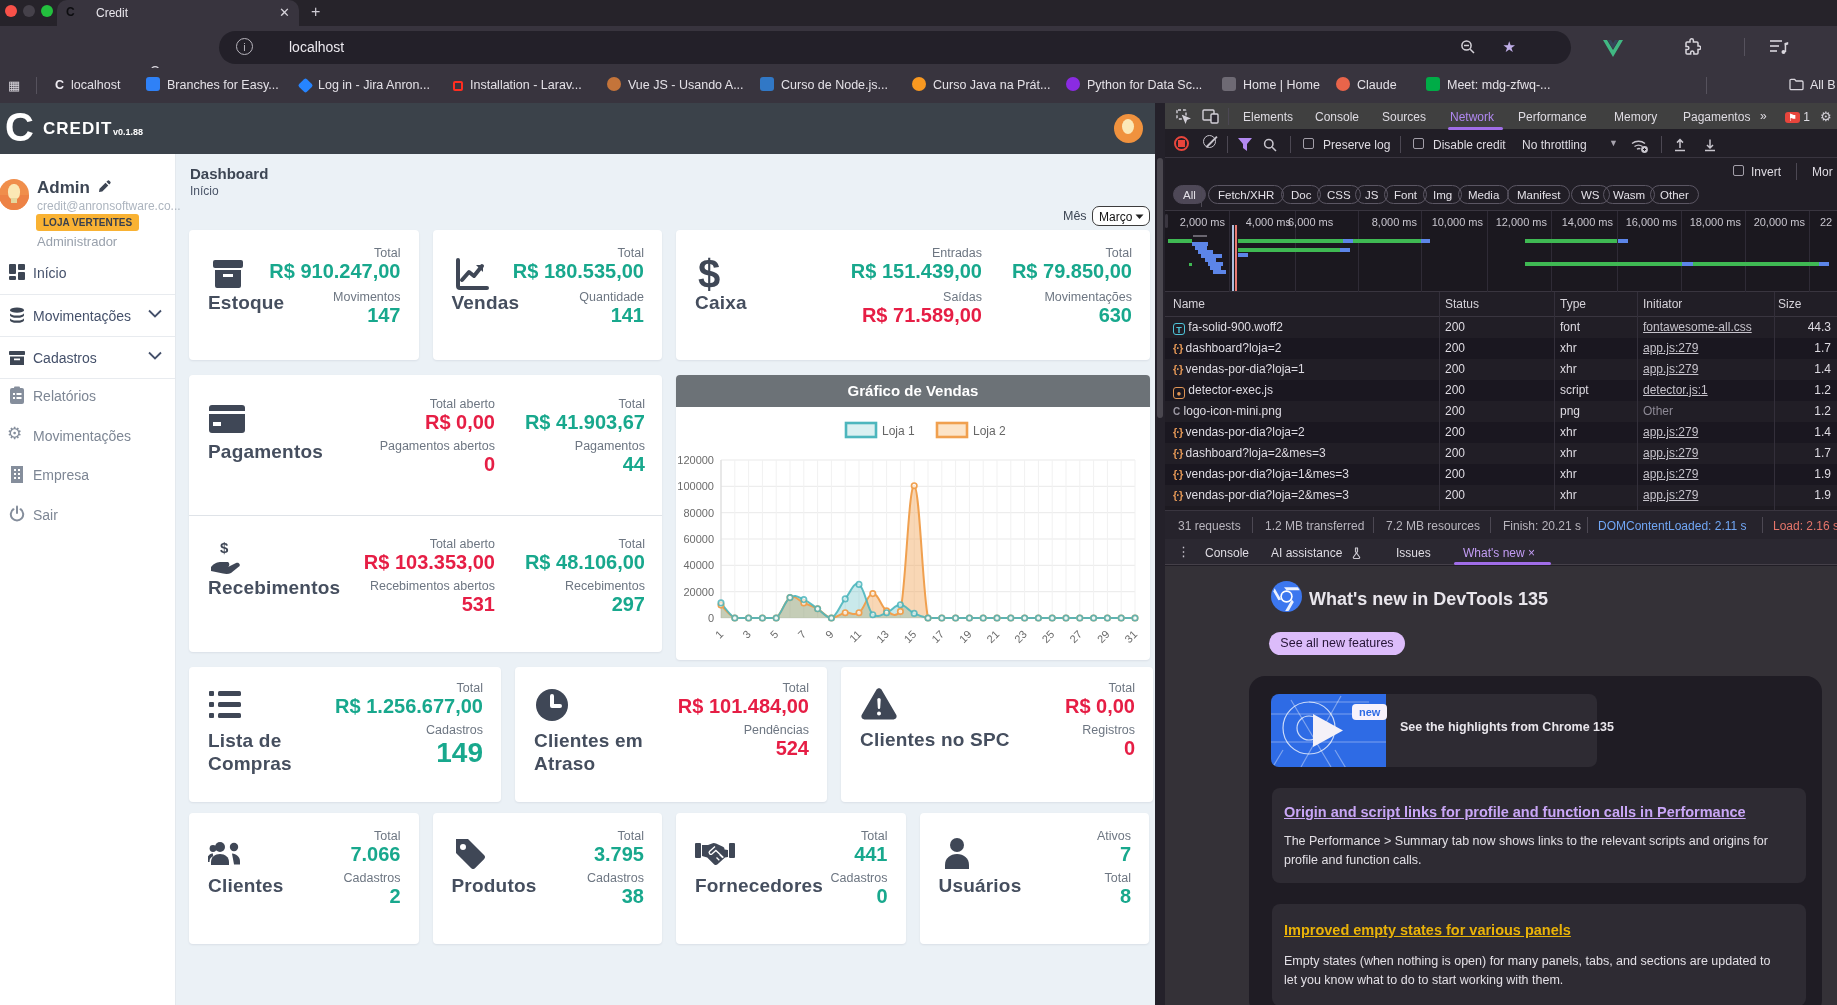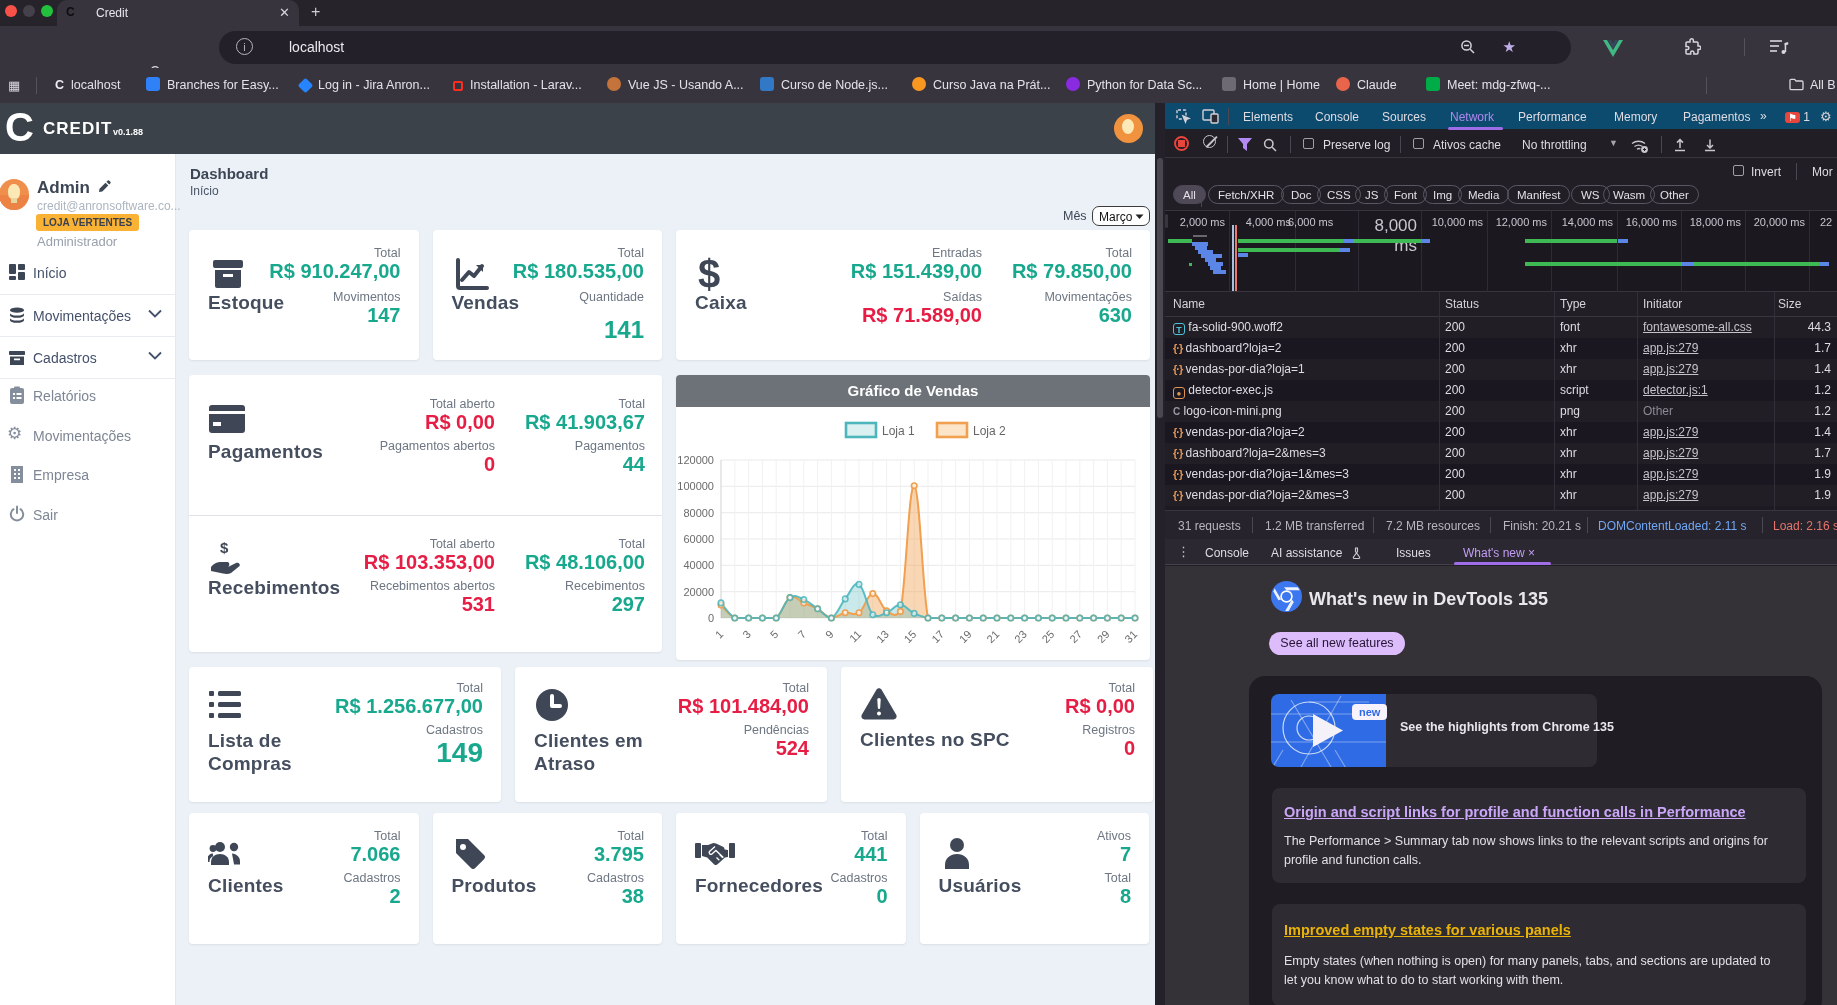--- a/index.html
+++ b/index.html
@@ -251,21 +251,21 @@
           <g fill="none" stroke="#3f4756">
             <path d="M4 4v26a2 2 0 0 0 2 2h27" stroke-width="4" stroke-linecap="round"></path>
             <path d="M8 24l7-8 5 4 8-10" stroke-width="4" stroke-linejoin="round" stroke-linecap="round"></path>
             <path d="M22 9h7v7z" fill="#3f4756" stroke="none"></path>
           </g>
         </svg>
       <div class="clabel" style="position:absolute;left:19px;top:62px;">Vendas</div>
       <div class="small-grey rt" style="position:absolute;right:18px;top:16px;">Total</div>
       <div class="tealv rt" style="position:absolute;right:18px;top:30px;font-size:20px;">R$ 180.535,00</div>
       <div class="small-grey rt" style="position:absolute;right:18px;top:60px;">Quantidade</div>
-      <div class="tealv rt" style="position:absolute;right:18px;top:86px;font-size:24px;">141</div>
+      <div class="tealv rt" style="position:absolute;right:18px;top:74px;font-size:20px;">141</div>
     </div>
     <div class="card" style="left:676px;top:127px;width:474px;height:130px;">
       <div style="position:absolute;left:22px;top:22px;font-size:40px;font-weight:bold;color:#3f4756;">$</div>
       <div class="clabel" style="position:absolute;left:19px;top:62px;">Caixa</div>
       <div class="small-grey rt" style="position:absolute;right:168px;top:16px;">Entradas</div>
       <div class="tealv rt" style="position:absolute;right:168px;top:30px;font-size:20px;">R$ 151.439,00</div>
       <div class="small-grey rt" style="position:absolute;right:168px;top:60px;">Saídas</div>
       <div class="redv rt" style="position:absolute;right:168px;top:74px;font-size:20px;">R$ 71.589,00</div>
       <div class="small-grey rt" style="position:absolute;right:18px;top:16px;">Total</div>
       <div class="tealv rt" style="position:absolute;right:18px;top:30px;font-size:20px;">R$ 79.850,00</div>
@@ -547,21 +547,21 @@
       <div class="tealv rt" style="position:absolute;right:18px;top:72px;font-size:20px;">8</div>
     </div>
   </div>
 </div>
 <div id="pagescroll">
     <div class="thumb"></div>
   </div>
 
 <div id="devtools">
 
-  <div style="position:absolute;left:0;top:0;width:672px;height:27px;background:#0c4a6e;border-bottom:1px solid #211e26;">
+  <div style="position:absolute;left:0;top:0;width:672px;height:27px;background:#404040;border-bottom:1px solid #211e26;">
     <svg style="position:absolute;left:11px;top:6px;" width="16" height="16" viewBox="0 0 16 16">
         <g stroke="#d3d0d8" fill="none" stroke-width="1.4">
           <rect x="1" y="1" width="9" height="9" rx="1" stroke-dasharray="3 2"></rect>
           <path d="M7 7l6 2.5-2.6.9-.9 2.6z" fill="#d3d0d8"></path>
         </g>
       </svg>
     <svg style="position:absolute;left:37px;top:6px;" width="17" height="15" viewBox="0 0 17 15">
         <g stroke="#d3d0d8" fill="none" stroke-width="1.4">
           <rect x="1" y="1" width="11" height="10" rx="1"></rect>
           <rect x="9" y="5" width="7" height="9" rx="1" fill="#2b2831"></rect>
@@ -594,21 +594,21 @@
         <g stroke="#c8c5cd" fill="none" stroke-width="1.5">
           <circle cx="5.8" cy="5.8" r="4.2"></circle>
           <line x1="9.2" y1="9.2" x2="13" y2="13"></line>
         </g>
       </svg>
     <div class="dtsep" style="left:125px;top:5px;height:17px;"></div>
     <span style="position:absolute;left:138px;top:7px;width:11px;height:11px;border:1.3px solid #a39fa9;border-radius:2px;"></span>
     <span style="position:absolute;left:158px;top:7px;">Preserve log</span>
     <div class="dtsep" style="left:235px;top:5px;height:17px;"></div>
     <span style="position:absolute;left:248px;top:7px;width:11px;height:11px;border:1.3px solid #a39fa9;border-radius:2px;"></span>
-    <span style="position:absolute;left:268px;top:7px;">Ativos cache</span>
+    <span style="position:absolute;left:268px;top:7px;">Disable credit</span>
     <span style="position:absolute;left:357px;top:7px;">No throttling</span>
     <span style="position:absolute;left:444px;top:7px;color:#a8a4ae;font-size:9px;">▼</span>
     <svg style="position:absolute;left:466px;top:8px;" width="18" height="14" viewBox="0 0 18 14">
         <g fill="none" stroke="#c8c5cd" stroke-width="1.4">
           <path d="M1 4.5a10.5 10.5 0 0 1 13 0"></path>
           <path d="M3.5 7.5a7 7 0 0 1 8 0"></path>
           <path d="M6 10.2a3.6 3.6 0 0 1 3.4-.4"></path>
         </g>
         <circle cx="13.5" cy="10.5" r="3.4" fill="#c8c5cd"></circle>
         <path d="M12 10.5h3M13.5 9v3" stroke="#211e26" stroke-width="1"></path>
@@ -652,21 +652,21 @@
   </div>
 
   <div id="overview" style="position:absolute;left:0;top:108px;width:672px;height:81px;background:#1b181f;border-bottom:1px solid #39353f;">
       <div style="position:absolute;left:64px;top:0;width:1px;height:81px;background:#2f2b36;"></div>
       <div style="position:absolute;left:-6px;top:5px;width:66px;text-align:right;color:#c9c6cf;font-size:11px;">2,000 ms</div>
       <div style="position:absolute;left:130px;top:0;width:1px;height:81px;background:#2f2b36;"></div>
       <div style="position:absolute;left:60px;top:5px;width:66px;text-align:right;color:#c9c6cf;font-size:11px;">4,000 ms</div>
       <div style="position:absolute;left:193px;top:0;width:1px;height:81px;background:#2f2b36;"></div>
       <div style="position:absolute;left:123px;top:5px;width:66px;color:#c9c6cf;font-size:11px;">6,000 ms</div>
       <div style="position:absolute;left:256px;top:0;width:1px;height:81px;background:#2f2b36;"></div>
-      <div style="position:absolute;left:186px;top:5px;width:66px;text-align:right;color:#c9c6cf;font-size:17px;">8,000 ms</div>
+      <div style="position:absolute;left:186px;top:5px;width:66px;text-align:right;color:#c9c6cf;font-size:11px;">8,000 ms</div>
       <div style="position:absolute;left:322px;top:0;width:1px;height:81px;background:#2f2b36;"></div>
       <div style="position:absolute;left:252px;top:5px;width:66px;text-align:right;color:#c9c6cf;font-size:11px;">10,000 ms</div>
       <div style="position:absolute;left:386px;top:0;width:1px;height:81px;background:#2f2b36;"></div>
       <div style="position:absolute;left:316px;top:5px;width:66px;text-align:right;color:#c9c6cf;font-size:11px;">12,000 ms</div>
       <div style="position:absolute;left:452px;top:0;width:1px;height:81px;background:#2f2b36;"></div>
       <div style="position:absolute;left:382px;top:5px;width:66px;text-align:right;color:#c9c6cf;font-size:11px;">14,000 ms</div>
       <div style="position:absolute;left:516px;top:0;width:1px;height:81px;background:#2f2b36;"></div>
       <div style="position:absolute;left:446px;top:5px;width:66px;text-align:right;color:#c9c6cf;font-size:11px;">16,000 ms</div>
       <div style="position:absolute;left:580px;top:0;width:1px;height:81px;background:#2f2b36;"></div>
       <div style="position:absolute;left:510px;top:5px;width:66px;text-align:right;color:#c9c6cf;font-size:11px;">18,000 ms</div>

